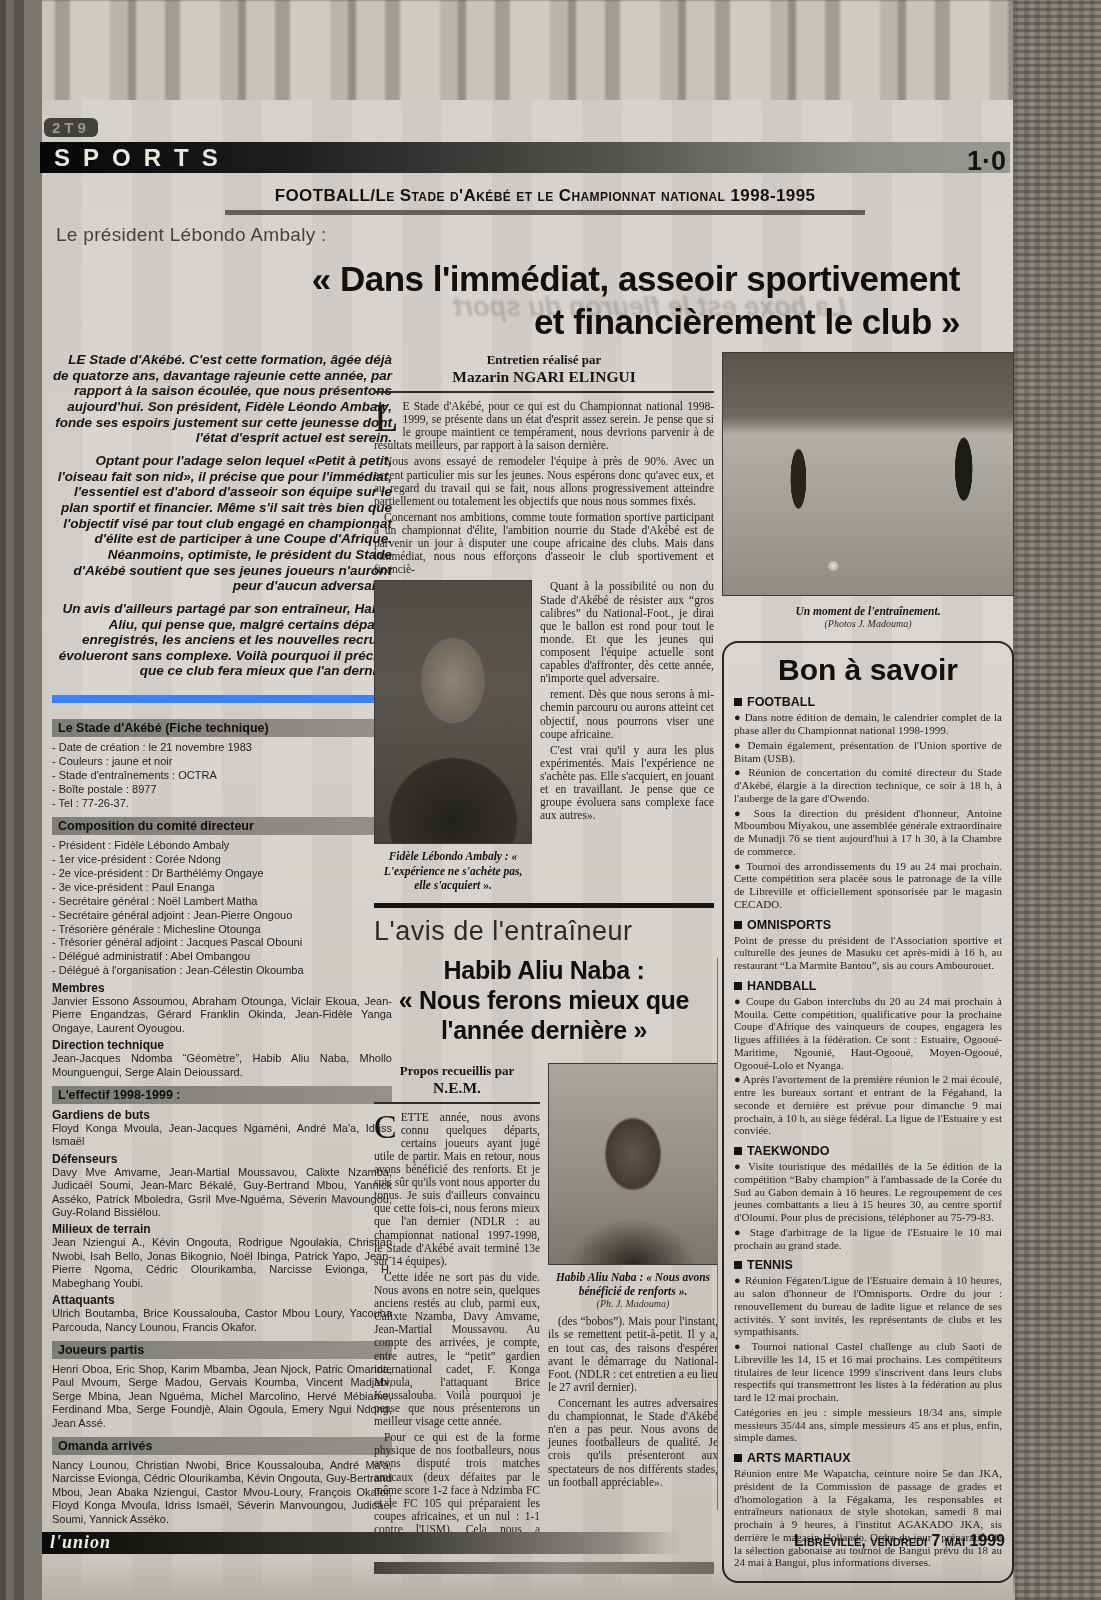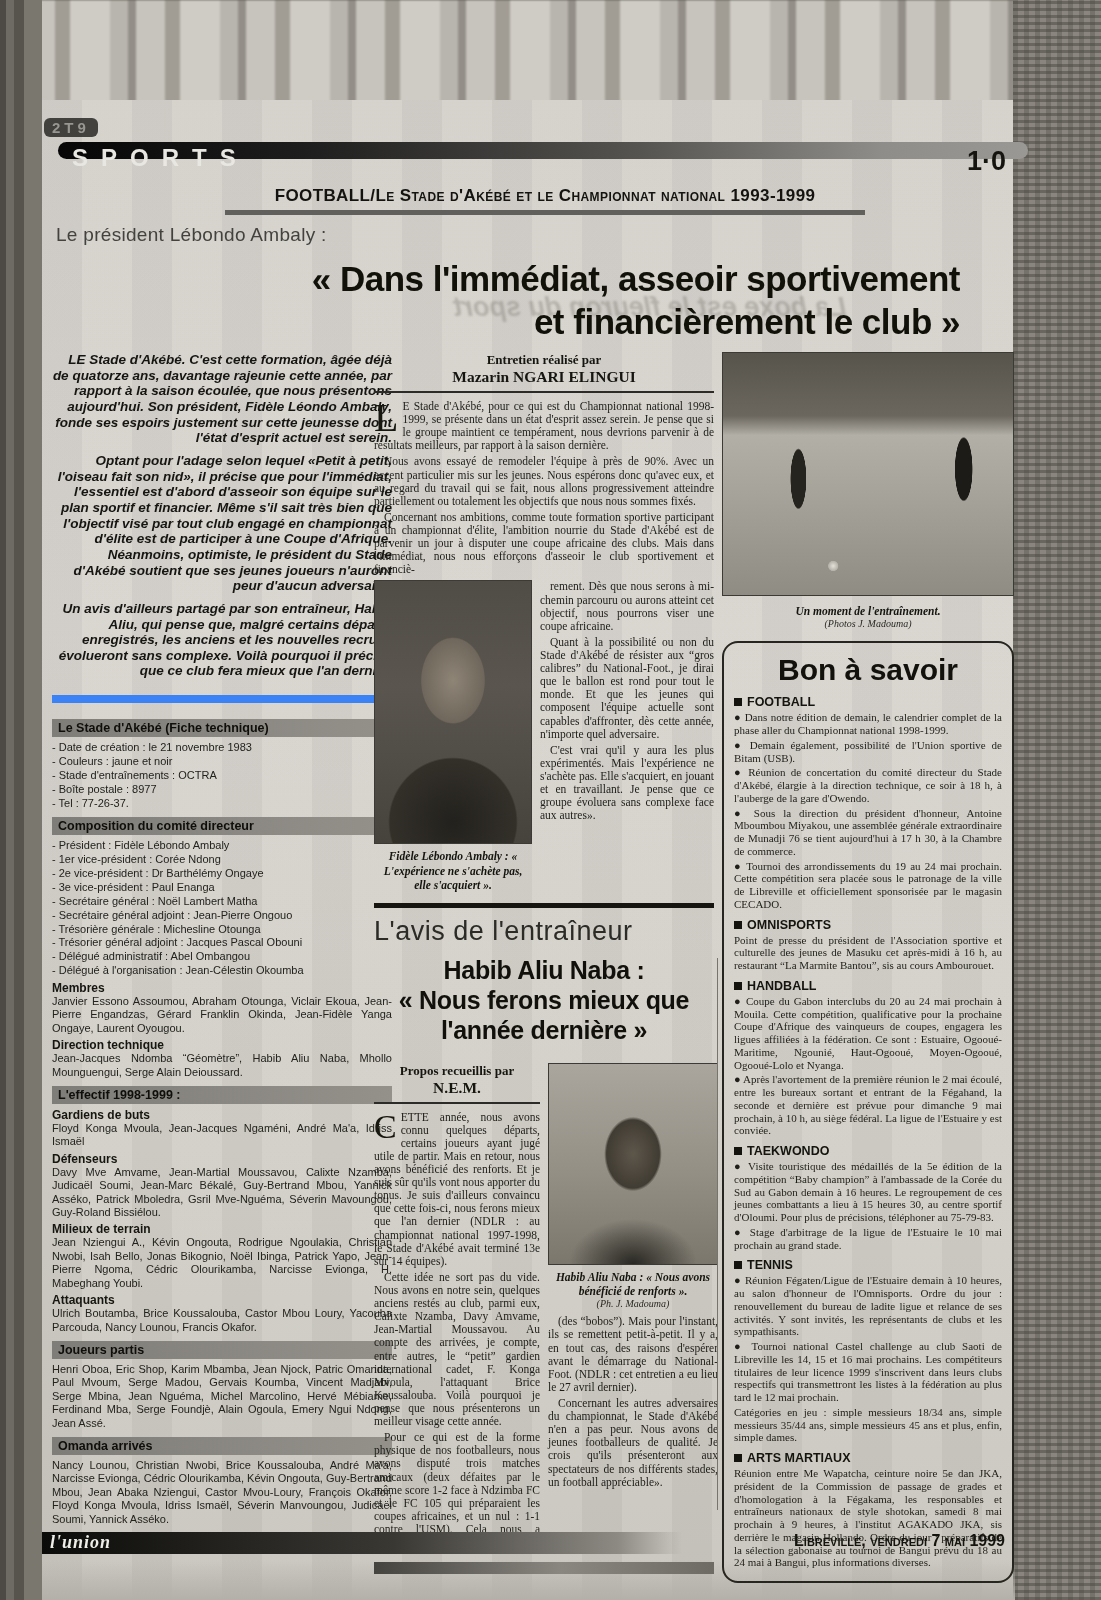--- a/index.html
+++ b/index.html
@@ -17,22 +17,22 @@
     background:repeating-linear-gradient(90deg,#4d4a45 0 6px,#6e6b65 6px 14px,#57544e 14px 24px,#7a776f 24px 42px);}
   .scan-right{position:absolute;right:0;top:0;width:88px;height:1600px;
     background:#8a867f;}
   .scan-right:after{content:"";position:absolute;inset:0;opacity:.55;
     background:repeating-linear-gradient(0deg,rgba(20,18,15,.5) 0 3px,transparent 3px 7px),
                repeating-linear-gradient(90deg,rgba(30,28,24,.35) 0 5px,transparent 5px 11px);}
   .scan-bottom{position:absolute;left:42px;bottom:0;width:973px;height:40px;
     background:linear-gradient(180deg,transparent,#b3b0a9);}
 
   
-  .sports-bar{position:absolute;left:58px;top:142px;width:970px;height:17px;
-    background:linear-gradient(90deg,#060606 0%,#1d1d1d 25%,#565450 60%,#8f8d89 85%,#9a9894 100%);border-radius:12px;}
+  .sports-bar{position:absolute;left:40px;top:142px;width:970px;height:31px;
+    background:linear-gradient(90deg,#060606 0%,#1d1d1d 25%,#565450 60%,#8f8d89 85%,#9a9894 100%);}
   .sports-bar .t{color:#e9e7e2;font-weight:bold;font-size:24px;letter-spacing:13px;
     padding:2px 0 0 14px;display:block;}
   .corner-frag{position:absolute;left:44px;top:118px;background:#2a2926;color:#8f8d87;
     font-weight:bold;font-size:15px;padding:1px 8px;letter-spacing:4px;opacity:.85;border-radius:6px;}
   .pageno{position:absolute;right:95px;top:146px;font-size:27px;font-weight:bold;color:#15140f;}
   .kicker-wrap{position:absolute;left:170px;top:186px;width:750px;text-align:center;}
   .kicker{font-weight:bold;font-size:17px;font-variant:small-caps;letter-spacing:.4px;color:#14130f;}
   .kicker-rule{margin:4px auto 0;width:640px;height:5px;background:#62605c;}
   .overline{position:absolute;left:56px;top:224px;font-size:19px;color:#43423e;letter-spacing:.3px;}
   .headline{position:absolute;left:60px;top:258px;width:900px;text-align:right;
@@ -131,21 +131,21 @@
   <div class="scan-left"></div>
   <div class="scan-right"></div>
   <div class="scan-bottom"></div>
 
   <div class="corner-frag">2T9</div>
   <div class="sports-bar">
     <span class="t">SPORTS</span>
   </div>
   <div class="pageno">1·0</div>
   <div class="kicker-wrap">
-    <div class="kicker">FOOTBALL/Le Stade d'Akébé et le Championnat national 1993-1999</div>
+    <div class="kicker">FOOTBALL/Le Stade d'Akébé et le Championnat national 1998-1995</div>
     <div class="kicker-rule"></div>
   </div>
   <div class="overline">Le président Lébondo Ambaly :</div>
   <div class="ghost">La boxe est le fleuron du sport</div>
   <div class="headline">
     <div>« Dans l'immédiat, asseoir sportivement</div>
     <div>et financièrement le club »</div>
   </div>
 
   <div class="col leftcol">
@@ -213,22 +213,22 @@
         <div class="pp">Nous avons essayé de remodeler l'équipe à près de 90%. Avec un accent particulier mis sur les jeunes. Nous espérons donc qu'avec eux, et au regard du travail qui se fait, nous allons progressivement atteindre partiellement ou totalement les objectifs que nous nous sommes fixés.</div>
         <div class="pp">Concernant nos ambitions, comme toute formation sportive participant à un championnat d'élite, l'ambition nourrie du Stade d'Akébé est de parvenir un jour à disputer une coupe africaine des clubs. Mais dans l'immédiat, nous nous efforçons d'asseoir le club sportivement et financiè-</div>
       </div>
 
     <div class="mrow">
       <div class="cell-photo1">
         <div class="photo photo-president"></div>
         <div class="caption">Fidèle Lébondo Ambaly : « L'expérience ne s'achète pas, elle s'acquiert ».</div>
       </div>
       <div class="cell-narrow">
+          <div class="pp">Quant à la possibilité ou non du Stade d'Akébé de résister aux “gros calibres” du National-Foot., je dirai que le ballon est rond pour tout le monde. Et que les jeunes qui composent l'équipe actuelle sont capables d'affronter, dès cette année, n'importe quel adversaire.</div>
           <div class="pp">rement. Dès que nous serons à mi-chemin parcouru ou aurons atteint cet objectif, nous pourrons viser une coupe africaine.</div>
-          <div class="pp">Quant à la possibilité ou non du Stade d'Akébé de résister aux “gros calibres” du National-Foot., je dirai que le ballon est rond pour tout le monde. Et que les jeunes qui composent l'équipe actuelle sont capables d'affronter, dès cette année, n'importe quel adversaire.</div>
           <div class="pp">C'est vrai qu'il y aura les plus expérimentés. Mais l'expérience ne s'achète pas. Elle s'acquiert, en jouant et en travaillant. Je pense que ce groupe évoluera sans complexe face aux autres».</div>
         </div>
     </div>
 
     <div class="thick-rule"></div>
     <div class="avis-label" style="font-family:'Liberation Sans',sans-serif;">L'avis de l'entraîneur</div>
     <div class="avis-head" style="font-family:'Liberation Sans',sans-serif;">
       <div>Habib Aliu Naba :</div>
       <div>« Nous ferons mieux que</div>
       <div>l'année dernière »</div>
@@ -264,21 +264,21 @@
     <div class="photo photo-training"></div>
     <div class="caption tcaption">Un moment de l'entraînement.</div>
     <div class="credit">(Photos J. Madouma)</div>
 
     <div class="bonbox">
       <div class="bon-title">Bon à savoir</div>
 
       <div class="bsec-title"><span class="sq"></span><span>FOOTBALL</span></div>
       <div>
           <div class="bitem">● Dans notre édition de demain, le calendrier complet de la phase aller du Championnat national 1998-1999.</div>
-          <div class="bitem">● Demain également, possibilité de l'Union sportive de Bitam (USB).</div>
+          <div class="bitem">● Demain également, présentation de l'Union sportive de Bitam (USB).</div>
           <div class="bitem">● Réunion de concertation du comité directeur du Stade d'Akébé, élargie à la direction technique, ce soir à 18 h, à l'auberge de la gare d'Owendo.</div>
           <div class="bitem">● Sous la direction du président d'honneur, Antoine Mboumbou Miyakou, une assemblée générale extraordinaire de Munadji 76 se tient aujourd'hui à 17 h 30, à la Chambre de commerce.</div>
           <div class="bitem">● Tournoi des arrondissements du 19 au 24 mai prochain. Cette compétition sera placée sous le patronage de la ville de Libreville et officiellement sponsorisée par le magasin CECADO.</div>
         </div>
 
       <div class="bsec-title"><span class="sq"></span><span>OMNISPORTS</span></div>
       <div>
           <div class="bitem">Point de presse du président de l'Association sportive et culturelle des jeunes de Masuku cet après-midi à 16 h, au restaurant “La Marmite Bantou”, sis au cours Ambourouet.</div>
         </div>
 

